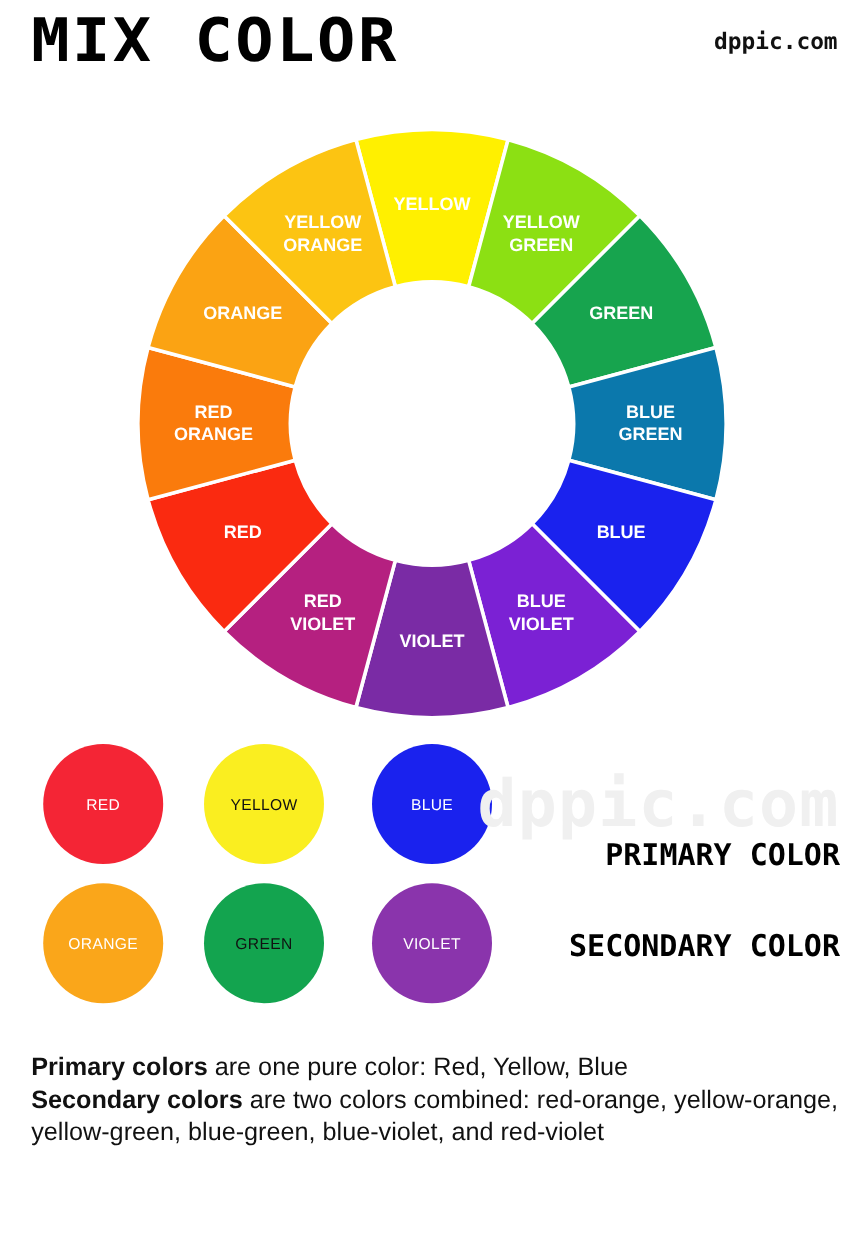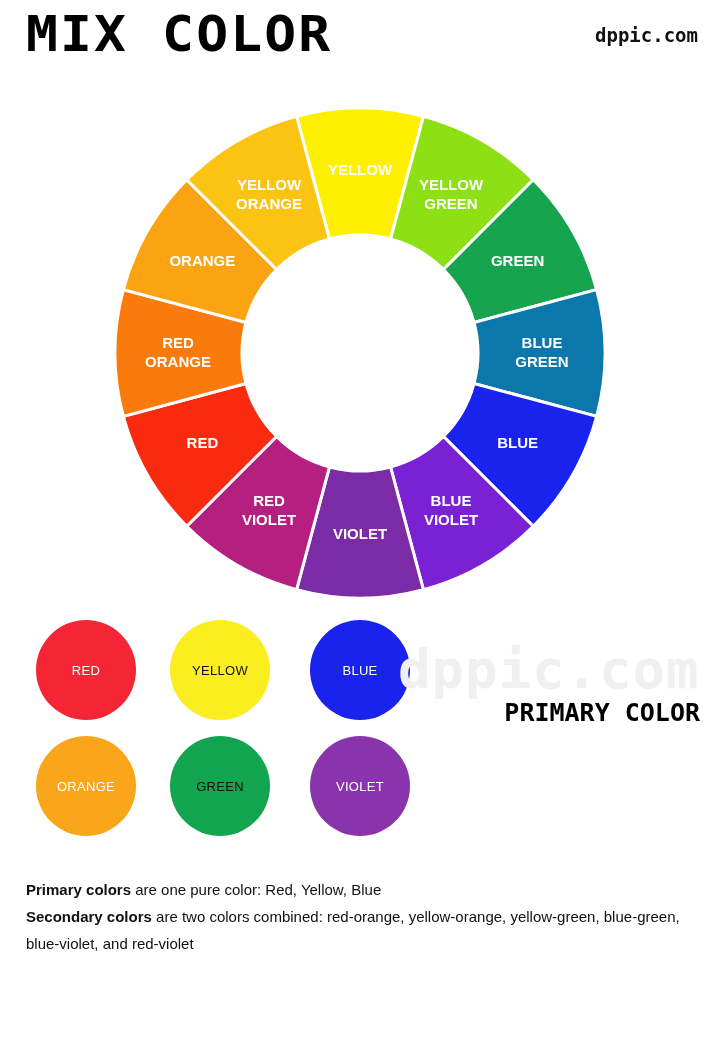--- a/index.html
+++ b/index.html
@@ -57,21 +57,21 @@
     position:absolute;right:20px;
     font-family:"DejaVu Sans Mono","Liberation Mono",monospace;
     font-size:25px;font-weight:700;color:#000;letter-spacing:0px;
     white-space:nowrap;
   }
 
   
   .desc{
     position:absolute;left:26px;top:876px;width:680px;
     font-family:"Liberation Sans", sans-serif;
-    font-size:15px;line-height:27px;color:#111111;
+    font-size:21px;line-height:27px;color:#111111;
   }
   .desc p{margin:0;}
   .desc b{font-weight:700;}
 </style>
 </head>
 <body>
 
 <div class="page">
 
   <div class="header">
@@ -128,20 +128,21 @@
           <span style="color: rgb(255, 255, 255);">ORANGE</span>
         </div>
         <div class="circ" style="left: 170px; top: 124px; background: rgb(19, 164, 79);">
           <span style="color: rgb(17, 17, 17);">GREEN</span>
         </div>
         <div class="circ" style="left: 310px; top: 124px; background: rgb(138, 52, 172);">
           <span style="color: rgb(255, 255, 255);">VIOLET</span>
         </div>
       </div>
     <div class="cat-label" style="top:46px;margin-top:40px;">PRIMARY COLOR</div>
+    <div class="cat-label" style="top:162px;">SECONDARY COLOR</div>
   </div>
 
   <div class="desc" id="description-block">
       <p><b>Primary colors</b><span> are one pure color: Red, Yellow, Blue</span></p>
       <p><b>Secondary colors</b><span> are two colors combined: red-orange, yellow-orange, yellow-green, blue-green, blue-violet, and red-violet</span></p>
     </div>
 
 </div>
 
 </body></html>

